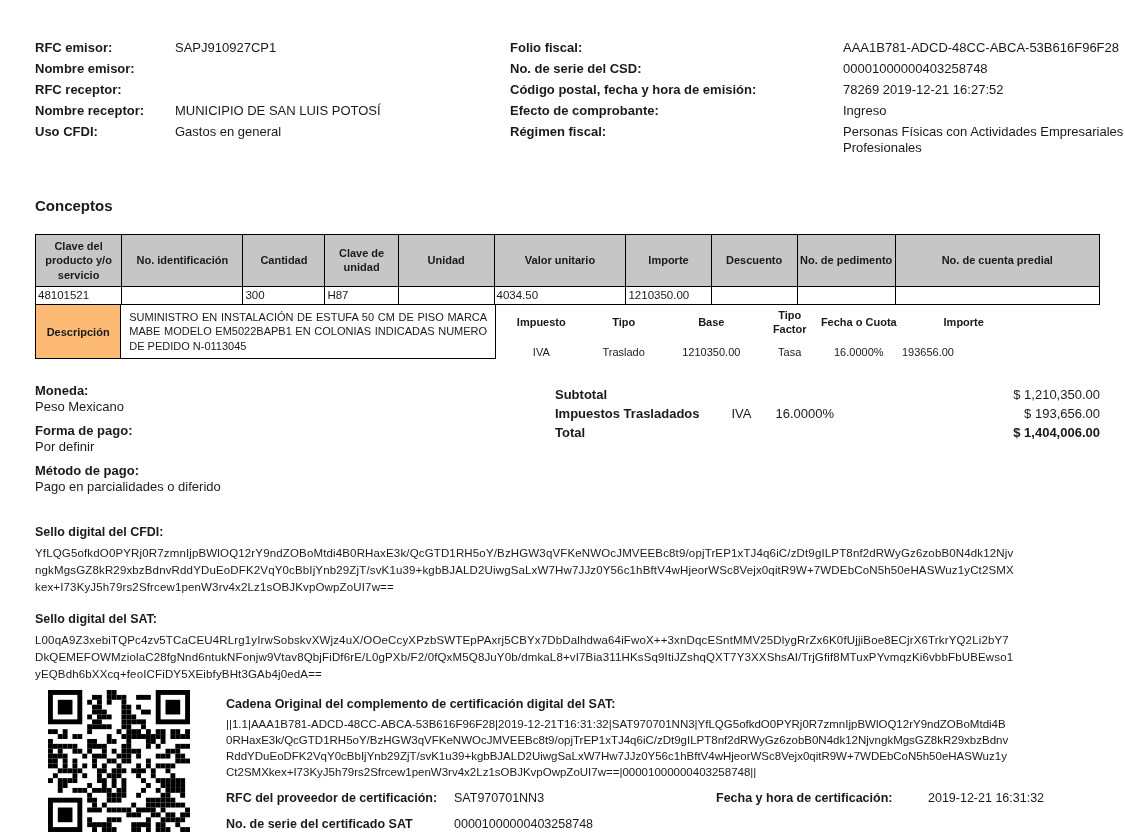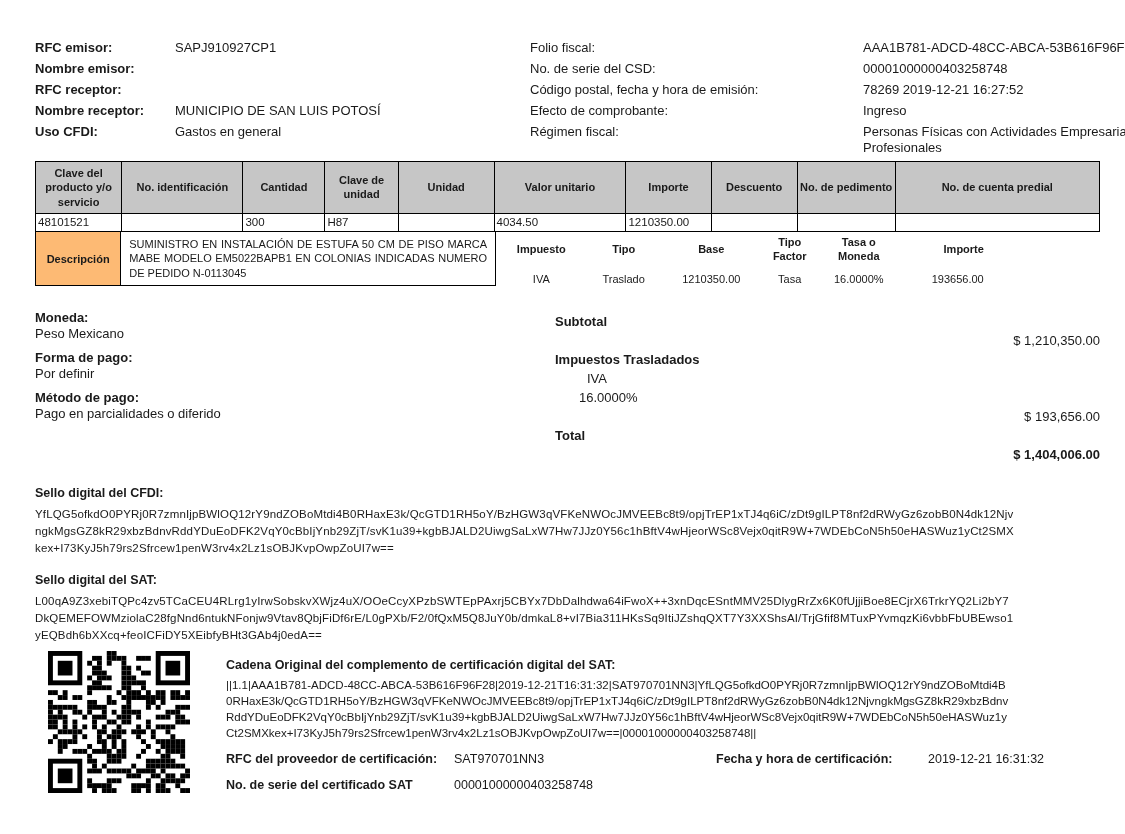--- a/index.html
+++ b/index.html
@@ -6,46 +6,46 @@
   body{width:1125px;height:834px;font-family:"Liberation Sans",sans-serif;color:#1a1a1a;font-size:13px;overflow:hidden;}
   .page{padding:40px 25px 0 35px;box-sizing:border-box;width:1125px;height:735px;}
 
   
   .hdr{display:flex;}
   .hdr-left{width:475px;flex-shrink:0;}
   .hdr-right{flex:1;}
   .kv{display:flex;line-height:16px;margin-bottom:5px;}
   .hdr-left .k{width:140px;font-weight:bold;flex-shrink:0;}
   .hdr-left .v{flex:1;}
-  .hdr-right .k{width:265px;margin-right:68px;font-weight:normal;flex-shrink:0;margin-left:20px;}
+  .hdr-right .k{width:265px;margin-right:68px;font-weight:bold;flex-shrink:0;}
   .hdr-right .v{width:292px;}
 
   .section-title{font-size:15px;font-weight:bold;margin:36px 0 20px 0;}
 
   
   table.cpt{width:100%;border-collapse:collapse;table-layout:fixed;}
   table.cpt th{background:#c6c6c6;border:1px solid #000;font-size:11px;font-weight:bold;padding:4px 2px;line-height:1.3;vertical-align:middle;text-align:center;}
   table.cpt td{border:1px solid #000;font-size:11.5px;text-align:left;height:17px;padding:0 2px;overflow:hidden;}
 
   .desc-row{display:flex;margin-top:-1px;align-items:stretch;}
   .desc-label{width:8.1%;box-sizing:border-box;background:#fdba74;border:1px solid #000;display:flex;align-items:center;justify-content:center;font-size:11px;font-weight:bold;}
   .desc-text{width:35.2%;box-sizing:border-box;border:1px solid #000;border-left:none;padding:5px 8px;font-size:11px;line-height:14.5px;text-align:justify;}
   .tax-area{flex:1;padding:3px 0 0 0;}
   table.tax-t{width:88%;border-collapse:collapse;table-layout:fixed;}
   table.tax-t th{font-size:11px;font-weight:bold;padding:2px;line-height:1.25;vertical-align:middle;text-align:center;}
   table.tax-t td{font-size:11px;padding:8px 2px 0 2px;text-align:center;}
-  table.tax-t td.num-r{text-align:center;padding-right:14px;}
+  table.tax-t td.num-r{text-align:left;padding-right:14px;}
 
   
   .paytot{display:flex;margin-top:24px;}
   .pay{width:520px;flex-shrink:0;}
   .pay .kv{margin-bottom:8px;flex-direction:column;}
   .pay .k{width:220px;font-weight:bold;flex-shrink:0;}
   .tot{flex:1;padding-top:2px;}
-  .trow{display:flex;line-height:19px;flex-direction:column;}
+  .trow{display:flex;line-height:19px;}
   .trow .tl{font-weight:bold;}
   .trow .tax-name{margin-left:32px;}
   .trow .tax-rate{margin-left:24px;}
   .trow .amt{margin-left:auto;}
   .trow.total .amt,.trow.total .tl{font-weight:bold;}
 
   
   .seal{margin-top:22px;}
   .seal + .seal{margin-top:16px;}
   .seal-title{font-weight:bold;font-size:12.5px;margin-bottom:6px;}
@@ -107,20 +107,21 @@
         <span class="k">Efecto de comprobante:</span>
         <span class="v">Ingreso</span>
       </div>
       <div class="kv">
         <span class="k">Régimen fiscal:</span>
         <span class="v">Personas Físicas con Actividades Empresariales y Profesionales</span>
       </div>
     </div>
   </section>
 
+  <h2 class="section-title">Conceptos</h2>
 
   <table class="cpt">
     <colgroup>
       <col style="width:8.1%">
         <col style="width:11.4%">
         <col style="width:7.7%">
         <col style="width:6.9%">
         <col style="width:9.0%">
       <col style="width:12.4%">
         <col style="width:8.0%">
@@ -168,21 +169,21 @@
             <col style="width:10.5%">
             <col style="width:15.5%">
             <col style="width:24%">
         </colgroup>
         <tbody>
             <tr>
           <th>Impuesto</th>
           <th>Tipo</th>
           <th>Base</th>
           <th>Tipo Factor</th>
-          <th>Tasa o Moneda</th>
+          <th>Fecha o Cuota</th>
           <th>Importe</th>
         </tr>
         <tr>
           <td>IVA</td>
           <td>Traslado</td>
           <td>1210350.00</td>
           <td>Tasa</td>
           <td>16.0000%</td>
           <td class="num-r">193656.00</td>
         </tr>

